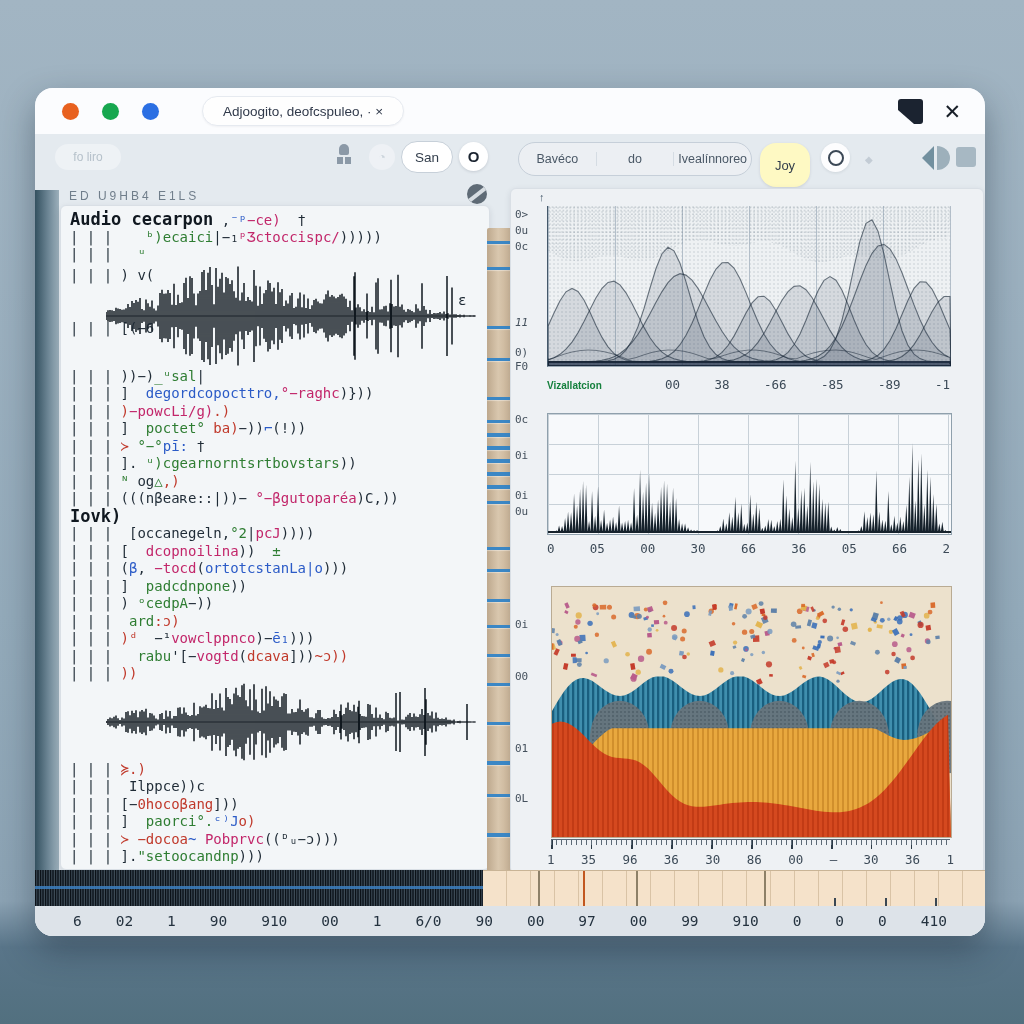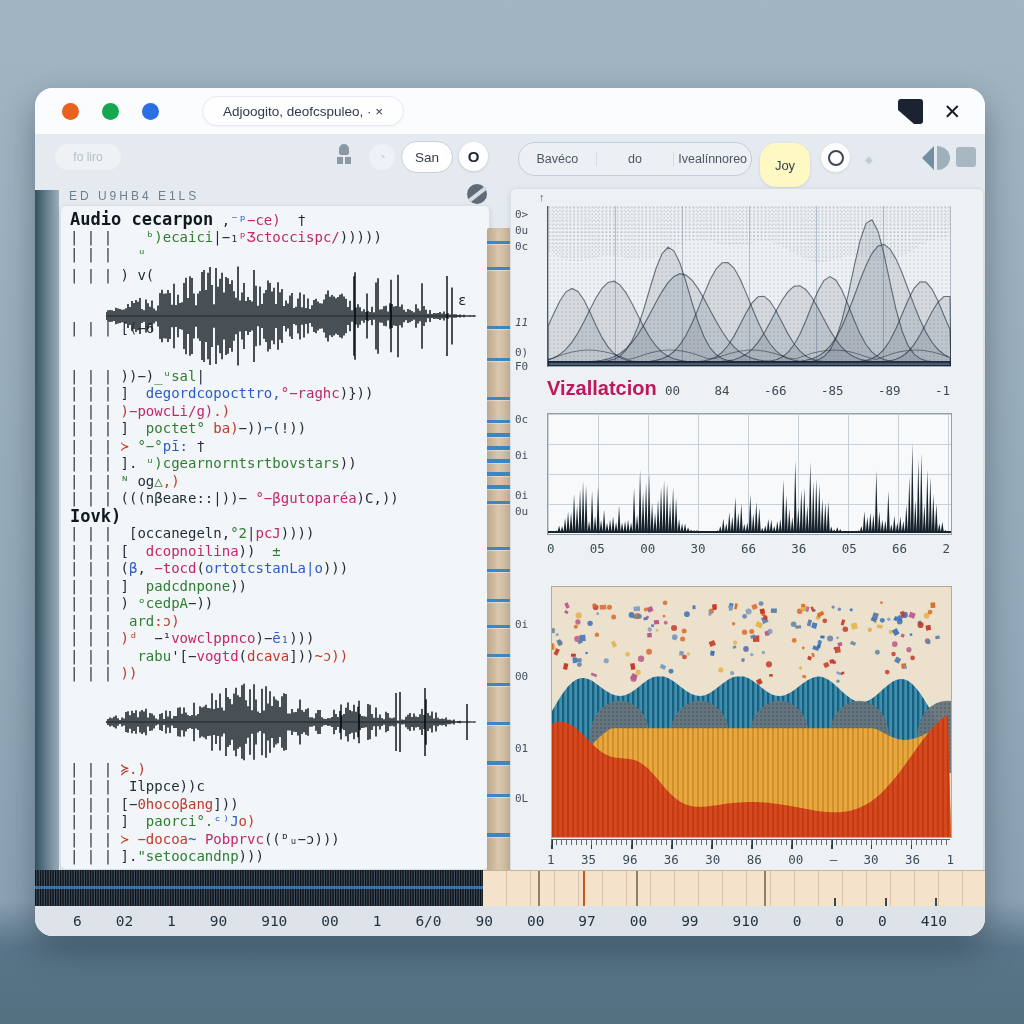--- a/index.html
+++ b/index.html
@@ -83,21 +83,21 @@
   .chartcard{position:absolute;left:475px;top:54px;width:472px;height:684px;background:#eef1f4;
     border:1px solid #d9dfe5;border-radius:6px;box-shadow:0 2px 6px rgba(25,40,55,.10);overflow:hidden;}
   .ycol{position:absolute;width:34px;font-family:"DejaVu Sans Mono",monospace;font-size:11px;color:#44505c;}
   .ycol span{position:absolute;left:4px;}
   .c1plot{position:absolute;left:36px;top:17px;width:403px;height:160px;background:#eef1f3;
     background-image:radial-gradient(circle,#aeb9c1 .6px,transparent .75px),
       linear-gradient(90deg,#b3bfca 1px,transparent 1px);
     background-size:4px 4px,67px 100%;border-left:1.5px solid #44586a;border-bottom:1px solid #9aa8b4;}
   .uparrow{position:absolute;left:28px;top:2px;color:#44586a;font-size:11px;}
   .axisrow1{position:absolute;left:36px;top:188px;width:403px;display:flex;align-items:baseline;}
-  .xtitle{font-weight:bold;color:#be185d;font-size:20px;width:118px;}
+  .xtitle{font-weight:bold;color:#15803d;font-size:10px;width:118px;}
   .ticks{display:flex;flex:1;justify-content:space-between;font-family:"DejaVu Sans Mono",monospace;
     font-size:12.5px;color:#3c4a57;}
   .c2plot{position:absolute;left:36px;top:224px;width:403px;height:120px;background:#f7f9fb;
     background-image:linear-gradient(#c8d1d8 1px,transparent 1px),linear-gradient(90deg,#c8d1d8 1px,transparent 1px);
     background-size:50px 30px;border:1px solid #8fa0ac;}
   .axisrow2{position:absolute;left:36px;top:352px;width:403px;}
   .c3plot{position:absolute;left:40px;top:397px;width:399px;height:250px;background:#ece1cc;
     border:1px solid #b9ab93;overflow:hidden;}
   .c3ruler{position:absolute;left:40px;top:650px;width:399px;height:11px;border-top:1px solid #5c6a76;
     background-image:repeating-linear-gradient(90deg,#5c6a76 0 1px,transparent 1px 5px),
@@ -244,21 +244,21 @@
               <path d="M0 160L0 156.0L6 156.0L12 156.0L18 156.0L24 156.0L30 156.0L36 156.0L42 156.0L48 156.0L54 156.0L60 156.0L66 156.0L72 156.0L78 156.0L84 156.0L90 156.0L96 156.0L102 156.0L108 156.0L114 156.0L120 156.0L126 156.0L132 156.0L138 156.0L144 156.0L150 156.0L156 156.0L162 156.0L168 156.0L174 156.0L180 156.0L186 156.0L192 156.0L198 156.0L204 156.0L210 156.0L216 156.0L222 156.0L228 156.0L234 156.0L240 156.0L246 156.0L252 155.9L258 155.7L264 155.2L270 153.8L276 150.6L282 144.1L288 132.4L294 114.1L300 89.4L306 61.1L312 34.9L318 17.4L324 13.8L330 25.2L336 48.2L342 76.4L348 103.3L354 124.7L360 139.4L366 148.1L372 152.6L378 154.7L384 155.6L390 155.9L396 156.0L402 156.0L403 160Z" fill="rgba(45,65,85,0.13)" stroke="rgba(24,38,54,0.6)" stroke-width="1.1"></path>
               <path d="M0 160L0 156.0L6 156.0L12 156.0L18 156.0L24 156.0L30 156.0L36 156.0L42 156.0L48 156.0L54 156.0L60 156.0L66 156.0L72 156.0L78 156.0L84 156.0L90 156.0L96 156.0L102 156.0L108 156.0L114 156.0L120 156.0L126 156.0L132 156.0L138 156.0L144 156.0L150 156.0L156 156.0L162 156.0L168 156.0L174 156.0L180 156.0L186 156.0L192 156.0L198 156.0L204 156.0L210 156.0L216 156.0L222 156.0L228 156.0L234 155.9L240 155.8L246 155.6L252 155.2L258 154.3L264 152.8L270 150.3L276 146.3L282 140.2L288 131.6L294 120.3L300 106.5L306 90.8L312 74.5L318 59.4L324 47.3L330 40.0L336 38.4L342 43.0L348 52.9L354 66.8L360 82.7L366 98.9L372 113.8L378 126.4L384 136.3L390 143.5L396 148.5L402 151.7L403 160Z" fill="rgba(45,65,85,0.13)" stroke="rgba(24,38,54,0.6)" stroke-width="1.1"></path>
               <path d="M0 160L0 156.0L6 156.0L12 156.0L18 156.0L24 156.0L30 156.0L36 156.0L42 156.0L48 156.0L54 156.0L60 156.0L66 156.0L72 156.0L78 156.0L84 156.0L90 156.0L96 156.0L102 156.0L108 156.0L114 156.0L120 156.0L126 156.0L132 156.0L138 156.0L144 156.0L150 156.0L156 156.0L162 156.0L168 156.0L174 156.0L180 156.0L186 156.0L192 156.0L198 156.0L204 156.0L210 156.0L216 156.0L222 156.0L228 156.0L234 156.0L240 156.0L246 156.0L252 156.0L258 156.0L264 156.0L270 156.0L276 156.0L282 156.0L288 156.0L294 156.0L300 155.9L306 155.8L312 155.4L318 154.5L324 152.6L330 149.2L336 143.3L342 134.5L348 122.5L354 108.5L360 94.2L366 82.4L372 75.8L378 76.1L384 83.1L390 95.1L396 109.5L402 123.5L403 160Z" fill="rgba(45,65,85,0.13)" stroke="rgba(24,38,54,0.6)" stroke-width="1.1"></path>
               <path d="M0 160L0 156.0L6 156.0L12 156.0L18 156.0L24 156.0L30 156.0L36 156.0L42 156.0L48 156.0L54 156.0L60 156.0L66 156.0L72 156.0L78 156.0L84 156.0L90 156.0L96 156.0L102 156.0L108 156.0L114 156.0L120 156.0L126 156.0L132 156.0L138 156.0L144 156.0L150 156.0L156 156.0L162 156.0L168 156.0L174 156.0L180 156.0L186 156.0L192 156.0L198 156.0L204 156.0L210 156.0L216 156.0L222 156.0L228 156.0L234 156.0L240 156.0L246 156.0L252 156.0L258 156.0L264 156.0L270 156.0L276 156.0L282 156.0L288 156.0L294 156.0L300 156.0L306 156.0L312 156.0L318 156.0L324 155.9L330 155.8L336 155.5L342 154.8L348 153.3L354 150.5L360 145.8L366 138.6L372 129.0L378 117.5L384 105.7L390 96.0L396 90.5L402 90.5L403 160Z" fill="rgba(45,65,85,0.13)" stroke="rgba(24,38,54,0.6)" stroke-width="1.1"></path>
               <path d="M0 152L0 154.0L8 151.0L16 148.2L24 146.0L32 144.6L40 144.0L48 144.4L56 145.7L64 147.7L72 150.4L80 153.4L88 151.6L96 148.8L104 146.4L112 144.8L120 144.0L128 144.2L136 145.3L144 147.2L152 149.8L160 152.7L168 152.2L176 149.3L184 146.9L192 145.1L200 144.1L208 144.1L216 145.0L224 146.8L232 149.2L240 152.1L248 152.9L256 149.9L264 147.3L272 145.4L280 144.3L288 144.0L296 144.7L304 146.3L312 148.6L320 151.4L328 153.5L336 150.5L344 147.8L352 145.7L360 144.4L368 144.0L376 144.5L384 145.9L392 148.1L400 150.8" fill="none" stroke="rgba(24,38,54,0.5)" stroke-width="1"></path>
             </svg></div>
         <div class="axisrow1">
           <span class="xtitle">Vizallatcion</span>
           <span class="ticks" id="x1">
               <span>00</span>
-              <span>84</span>
+              <span>38</span>
               <span>-66</span>
               <span>-85</span>
               <span>-89</span>
               <span>-1</span>
             </span>
         </div>
 
         <div class="ycol" id="y2" style="top:224px;height:120px;">
             <span style="top: 0px;">0c</span>
             <span style="top: 36px;">0i</span>

